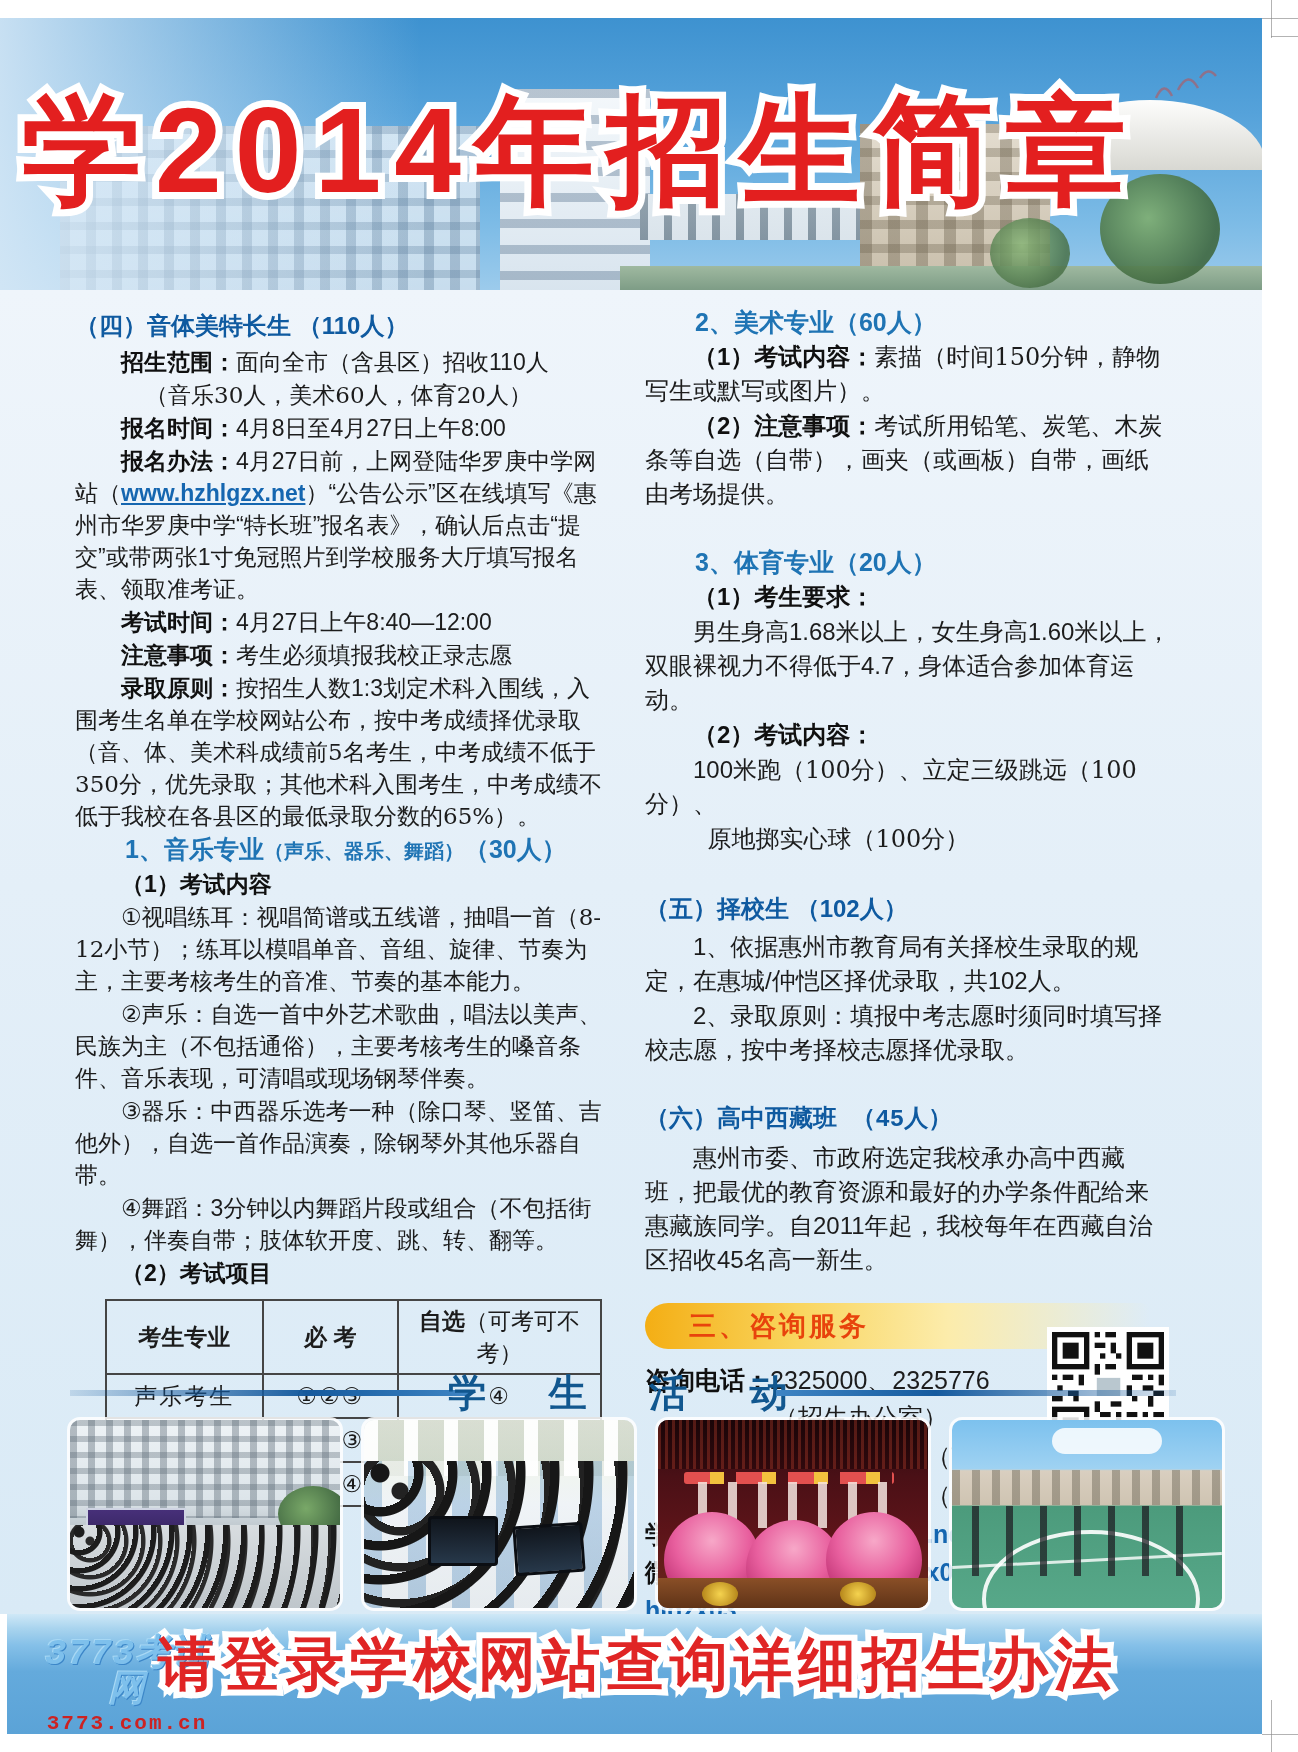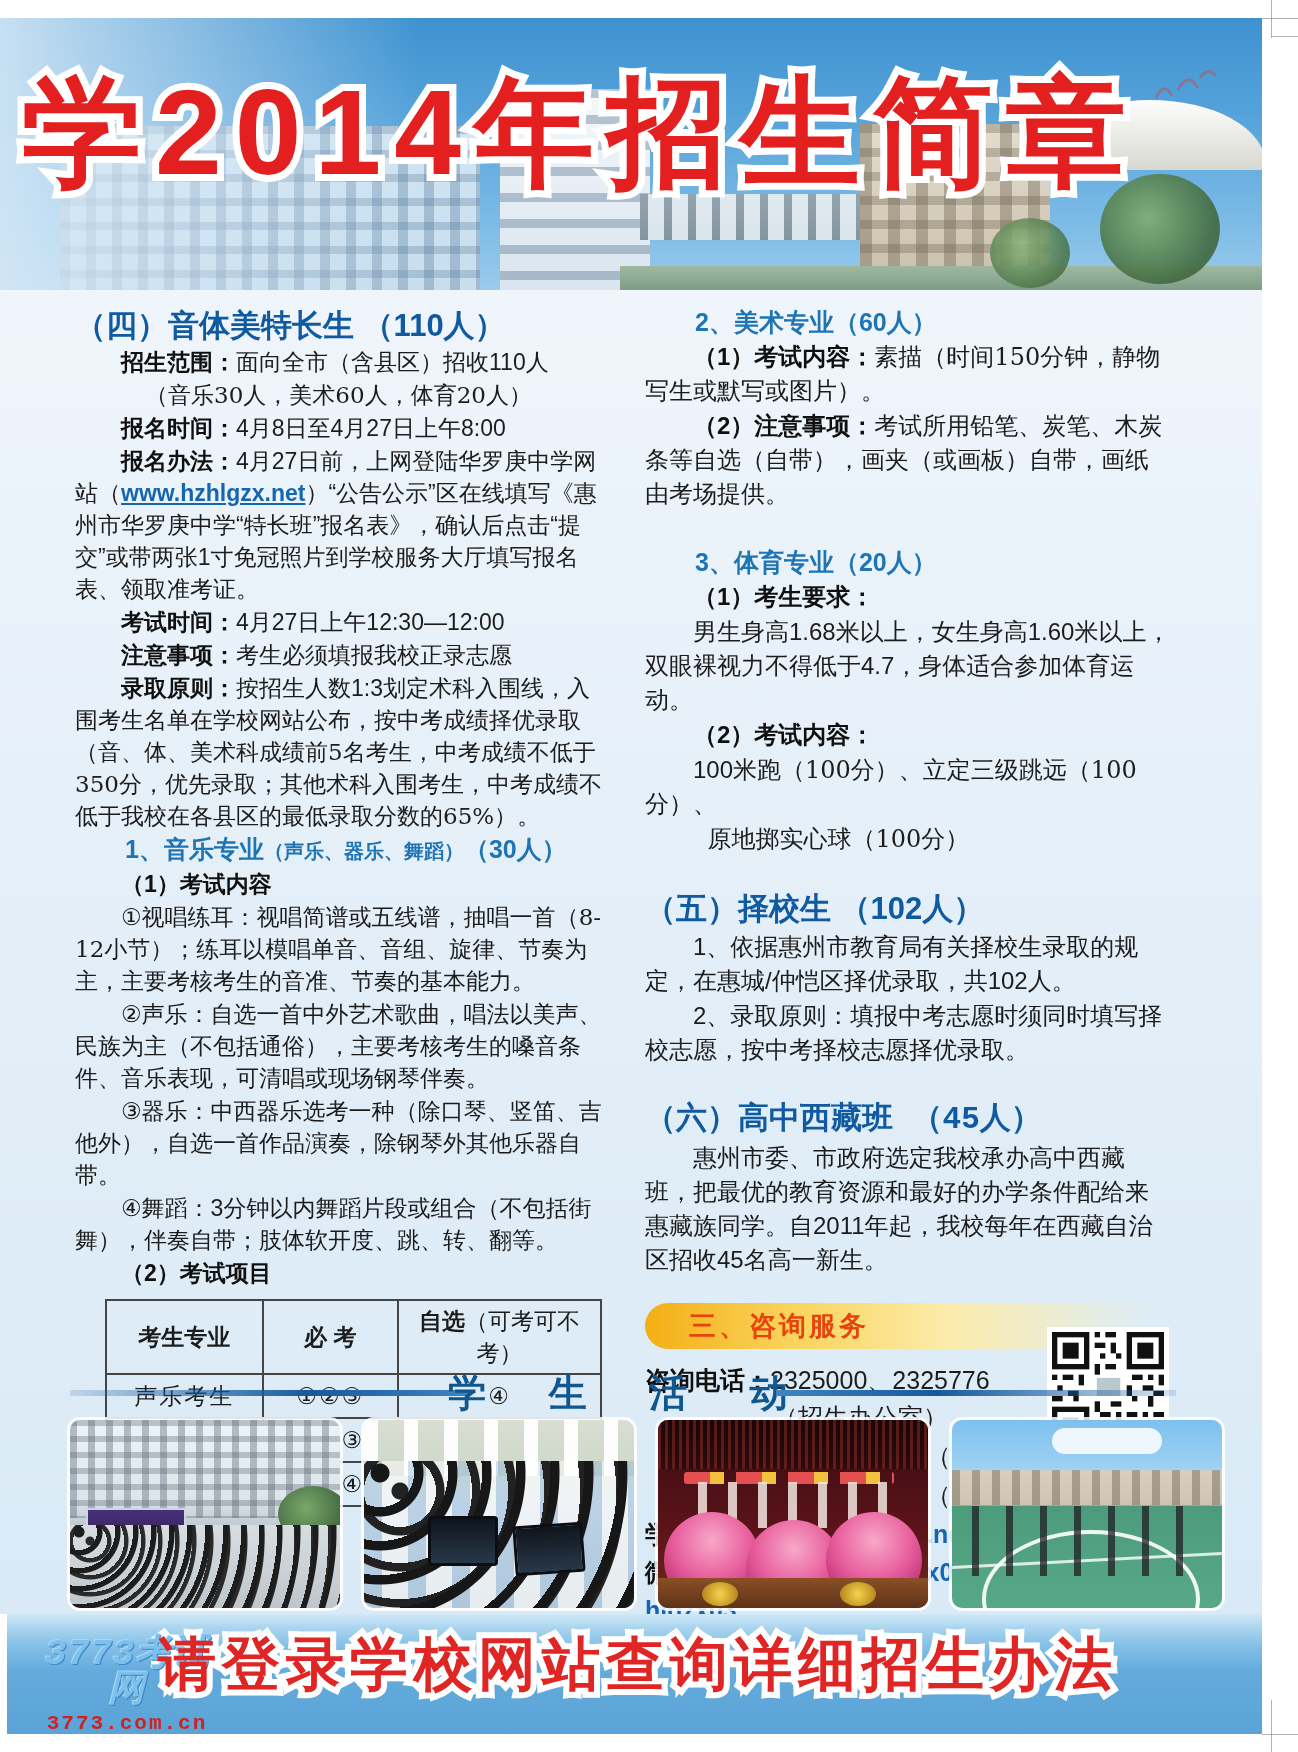--- a/index.html
+++ b/index.html
@@ -30,38 +30,38 @@
     background:linear-gradient(180deg,#fdfdfc,#d8d8d2);}
   .hero-ground{left:620px;bottom:-2px;width:642px;height:26px;
     background:linear-gradient(180deg,#9fb9a0,#7b9a84);}
   .tree1{left:1100px;bottom:6px;width:120px;height:110px;border-radius:50%;
     background:radial-gradient(circle at 40% 40%,#7fae6f,#40683f 70%);opacity:.9;}
   .tree2{left:990px;bottom:2px;width:80px;height:70px;border-radius:50%;
     background:radial-gradient(circle at 40% 40%,#8bb87a,#4a7147 70%);opacity:.85;}
   .hero-fadeL{left:0;top:0;width:420px;height:272px;background:linear-gradient(90deg,rgba(214,232,246,.9),rgba(214,232,246,0));}
   .scribble{left:1150px;top:40px;width:80px;height:60px;opacity:.8;}
 
-  .hero-title{position:absolute;left:22px;top:48px;width:1210px;white-space:nowrap;
+  .hero-title{position:absolute;left:22px;top:66px;width:1210px;white-space:nowrap;
     font-size:120px;line-height:1.1;font-weight:bold;letter-spacing:13px;color:#e31f1f;z-index:3;}
   .hero-title::before{content:attr(data-text);position:absolute;left:0;top:0;z-index:0;
     -webkit-text-stroke:14px #ffffff;letter-spacing:13px;}
   .hero-title span{position:relative;z-index:1;}
 
   
   .content{position:absolute;left:0;top:290px;width:1262px;height:1324px;
     background:linear-gradient(180deg,#eff5fb 0%,#e4eff8 45%,#d9eaf6 100%);}
 
   .col{position:absolute;top:14px;font-size:23px;line-height:32px;color:#1c1c1c;}
   .col-left{left:75px;width:527px;}
   .col-right{left:645px;width:527px;font-size:24px;line-height:34px;}
   .col p{margin:1px 0;}
   .indent{text-indent:2em;}
   b.lbl{color:#101010;}
   .kai{font-family:"DejaVu Serif","Liberation Serif",serif;font-weight:400;}
-  .big-h{color:#0f5aa0;font-weight:bold;font-size:31px;margin:6px 0 4px 0;}
+  .big-h{color:#0f5aa0;font-weight:bold;font-size:24px;margin:6px 0 4px 0;}
   .blue-h{color:#1f74b4;font-weight:bold;font-size:25px;}
   .blue-h .sm{font-size:20px;}
   .link{color:#1566b0;text-decoration:underline;font-weight:bold;}
   .center-note{text-align:center;}
 
   .exam-table{border-collapse:collapse;margin:10px 0 0 30px;}
   .exam-table th,.exam-table td{border:2px solid #454545;text-align:center;padding:4px 10px;height:34px;}
   .exam-table th{font-size:23px;}
   .exam-table td{font-size:23px;letter-spacing:2px;}
   .c1{width:150px;} .c2{width:120px;border-radius:22px;} .c3{width:200px;}
@@ -192,21 +192,21 @@
     <div class="col col-left">
       <div class="big-h">（四）音体美特长生 （110人）</div>
 
       <p class="indent"><b class="lbl">招生范围：</b><span>面向全市（含县区）招收110人</span></p>
       <p class="kai center-note">（音乐30人，美术60人，体育20人）</p>
 
       <p class="indent"><b class="lbl">报名时间：</b><span>4月8日至4月27日上午8:00</span></p>
 
       <p class="indent"><b class="lbl">报名办法：</b><span>4月27日前，上网登陆华罗庚中学网站（</span><a class="link" href="#">www.hzhlgzx.net</a><span>）“公告公示”区在线填写《惠州市华罗庚中学“特长班”报名表》，确认后点击“提交”或带两张1寸免冠照片到学校服务大厅填写报名表、领取准考证。</span></p>
 
-      <p class="indent"><b class="lbl">考试时间：</b><span>4月27日上午12:30—12:00</span></p>
+      <p class="indent"><b class="lbl">考试时间：</b><span>4月27日上午8:40—12:00</span></p>
 
       <p class="indent"><b class="lbl">注意事项：</b><span>考生必须填报我校正录志愿</span></p>
 
       <p class="indent"><b class="lbl">录取原则：</b><span>按招生人数1:3划定术科入围线，入围考生名单在学校网站公布，按中考成绩择优录取</span><span class="kai">（音、体、美术科成绩前5名考生，中考成绩不低于350分，优先录取；其他术科入围考生，中考成绩不低于我校在各县区的最低录取分数的65%）</span><span>。</span></p>
 
       <p class="indent blue-h"><span>1、音乐专业</span><span class="sm">（声乐、器乐、舞蹈）</span><span>（30人）</span></p>
 
       <p class="indent"><b class="lbl">（1）考试内容</b></p>
 
       <p class="indent"><span>①视唱练耳：视唱简谱或五线谱，抽唱一首</span><span class="kai">（8-12小节）</span><span>；练耳以模唱单音、音组、旋律、节奏为主，主要考核考生的音准、节奏的基本能力。</span></p>

